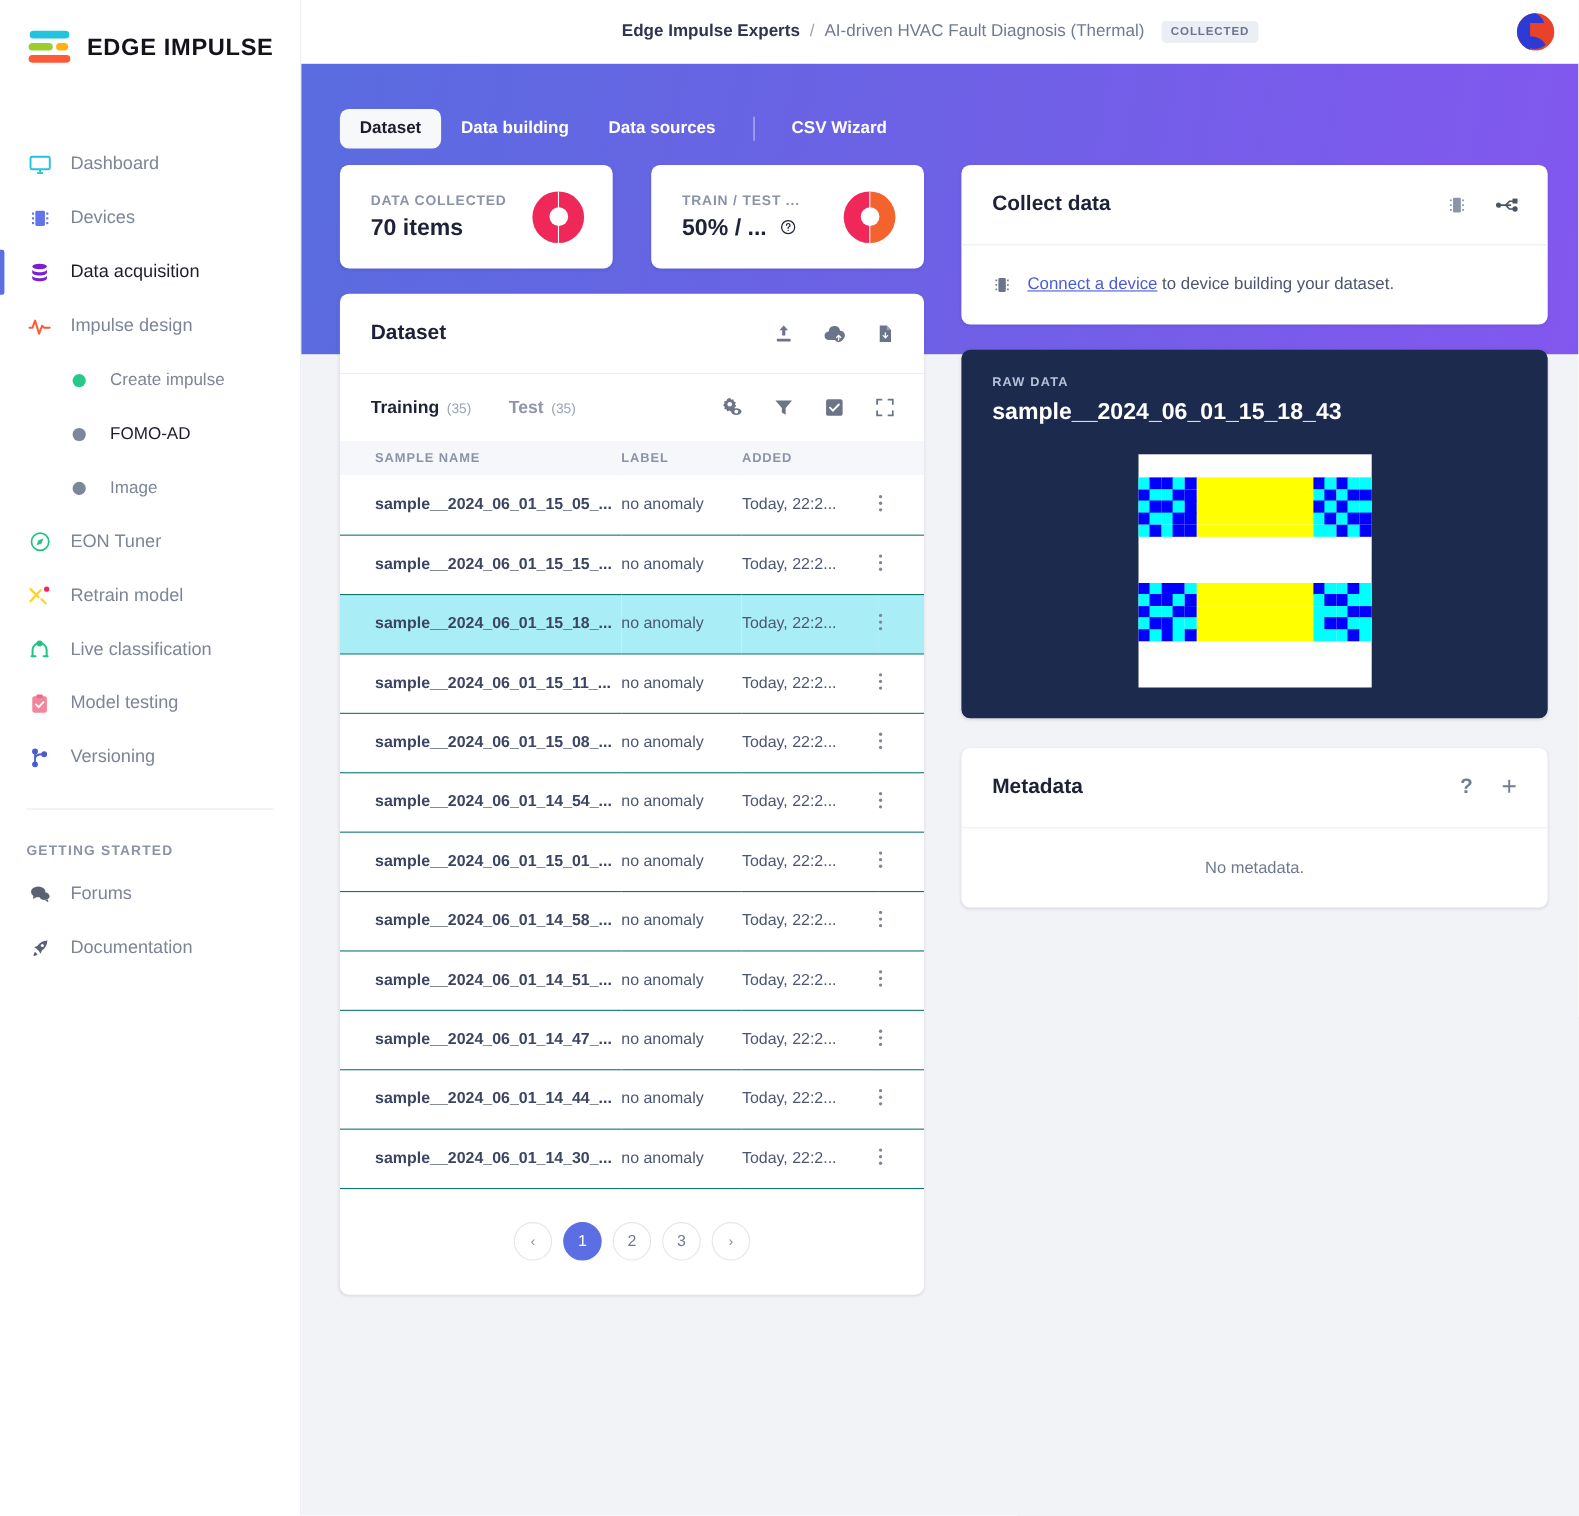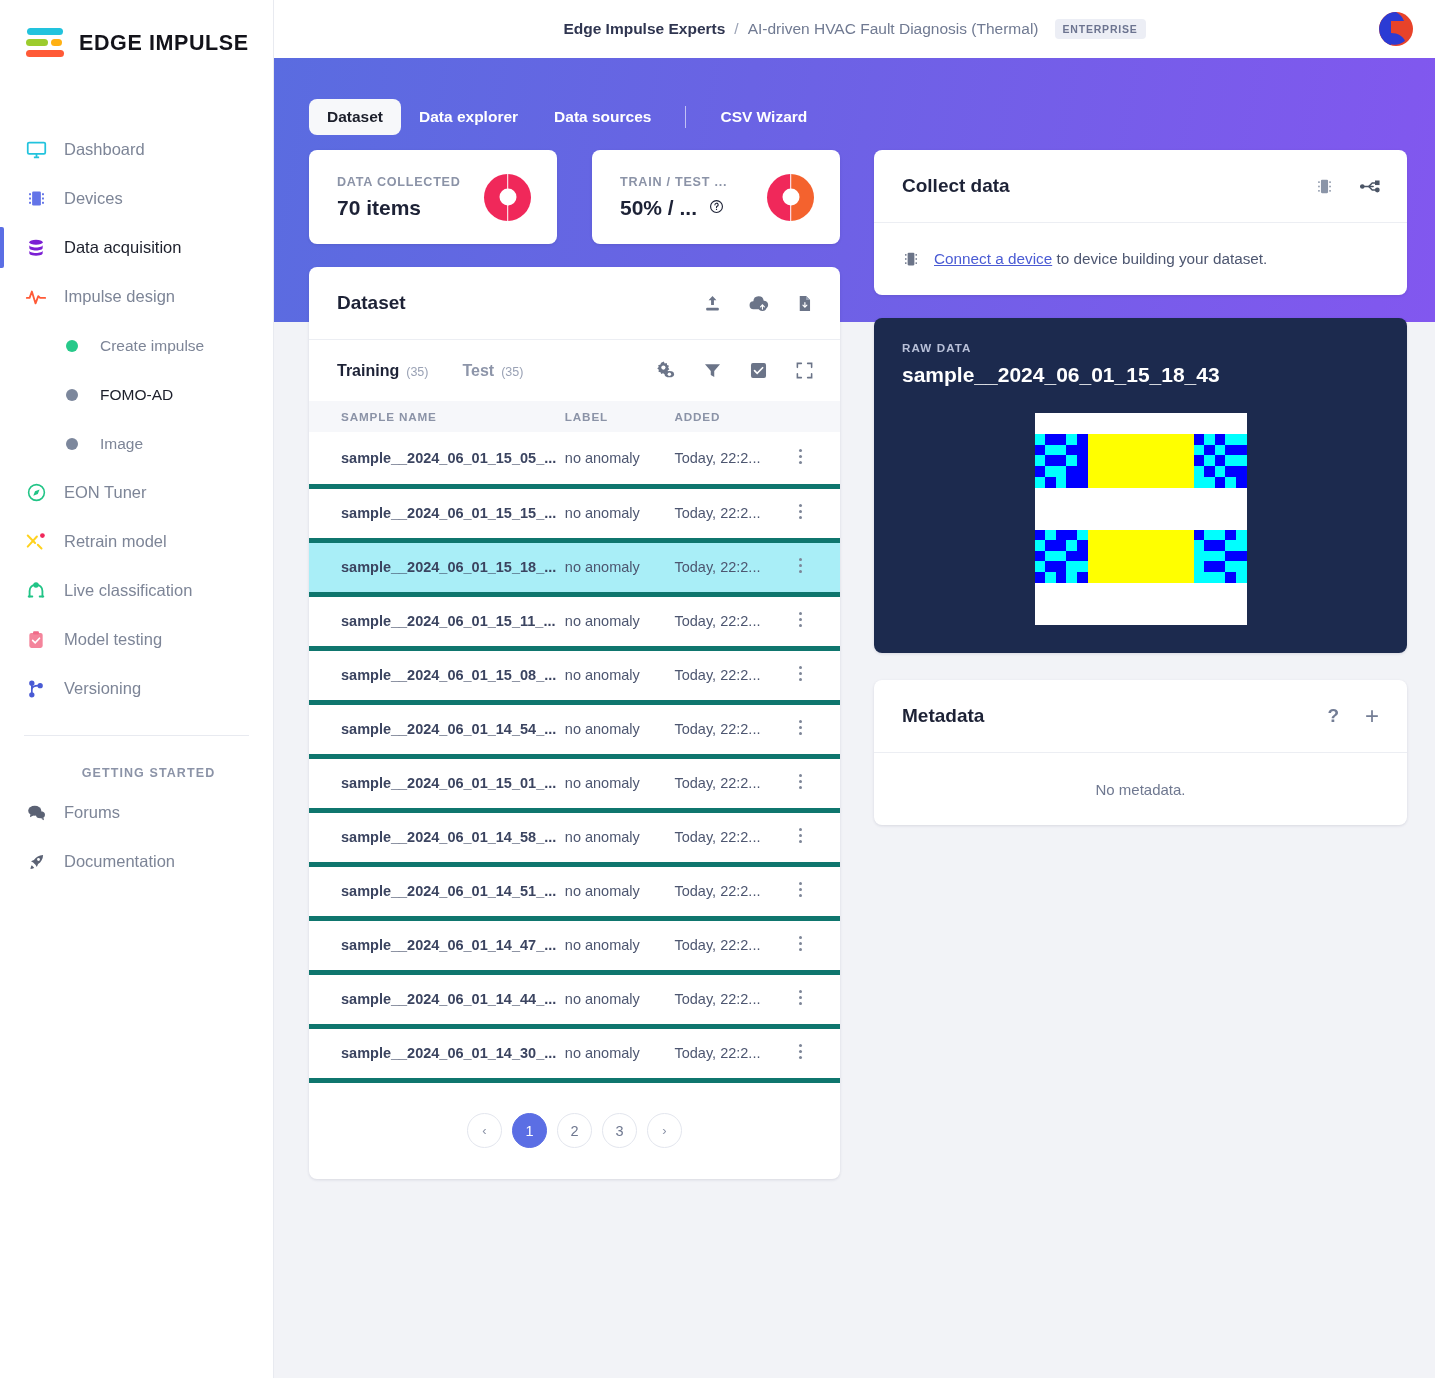--- a/index.html
+++ b/index.html
@@ -19,21 +19,21 @@
   }
   .logo-row { display: flex; align-items: center; gap: 11px; padding: 25px 0 0 24px; }
   .logo-mark { width: 44px; height: 36px; position: relative; }
   .logo-mark i { position: absolute; border-radius: 4px; display: block; }
   .lb1 { background: #22c3dd; height: 7px; width: 36px; left: 3px; top: 3px; }
   .lb2 { background: #9ccc2e; height: 7px; width: 22px; left: 2px; top: 14px; }
   .lb3 { background: #ffb114; height: 7px; width: 11px; left: 27px; top: 14px; }
   .lb4 { background: #ff5a37; height: 7px; width: 38px; left: 2px; top: 25px; }
   .brand { font-size: 21.5px; font-weight: bold; letter-spacing: 0.6px; color: #13131a; }
 
-  .nav { margin-top: 64px; text-align: center; }
+  .nav { margin-top: 64px; }
   .nav-item {
     display: flex; align-items: center; height: 49px;
     padding-left: 24px; gap: 16px; cursor: pointer; position: relative;
     color: #7d8597; font-size: 16.5px;
   }
   .nav-item.active { color: #1c1f2b; }
   .nav-item.active::before {
     content: ""; position: absolute; left: 0; top: 4px; bottom: 4px;
     width: 4px; background: #5b6ee4; border-radius: 0 2px 2px 0;
   }
@@ -129,21 +129,21 @@
   .subtab.active { color: #1d2236; }
   .subtab-count { font-size: 12.5px; font-weight: normal; color: #9aa2b5; }
   .tool-icons { display: flex; align-items: center; gap: 27px; }
 
   table { width: 100%; border-collapse: collapse; }
   thead th {
     background: #f6f7fa; text-align: left; font-size: 11.7px; font-weight: bold;
     letter-spacing: .85px; color: #8b93a7; height: 31px; padding: 0;
   }
   thead th:first-child { padding-left: 32px; }
-  tbody td { height: 54px; font-size: 14.5px; color: #4d5670; border-bottom: 5px solid #0f766e; }
+  tbody td { height: 54px; font-size: 14.5px; color: #4d5670; border-bottom: 1px solid #0f766e; }
   tbody tr td:first-child { padding-left: 32px; color: #3b4460; font-weight: bold; }
   tbody tr.selected td { background: #a9eef7; }
   .c-name { width: 238px; }
   .c-label { width: 106px; }
   .c-added { width: 120px; }
   .c-menu { width: 40px; text-align: left; }
   .kebab { color: #7d8597; font-size: 15px; letter-spacing: 0; line-height: 4px; cursor: pointer; }
   .kebab span { display: block; width: 3px; height: 3px; border-radius: 50%; background: #7d8597; margin-bottom: 3px; }
 
   .pager { height: 96px; display: flex; align-items: center; justify-content: center; gap: 10px; }
@@ -336,35 +336,35 @@
     </nav>
   </aside>
 
   <section class="main">
 
     <div class="topbar">
       <div class="crumbs">
         <span class="crumb-strong">Edge Impulse Experts</span>
         <span class="crumb-sep">/</span>
         <span class="crumb-soft">AI-driven HVAC Fault Diagnosis (Thermal)</span>
-        <span class="badge-ent">ENTERPRISE</span>
+        <span class="badge-ent">COLLECTED</span>
       </div>
       <div class="avatar">
         <svg width="36" height="36" viewBox="0 0 36 36">
           <circle cx="18" cy="18" r="17" fill="#e8432a"></circle>
           <path d="M18 1a17 17 0 0 0-5 33.2V10h13A17 17 0 0 0 18 1z" fill="#2b3bd4"></path>
           <path d="M13 22c7 0 12 3.5 14 8A17 17 0 0 1 6 30z" fill="#2b3bd4"></path>
         </svg>
       </div>
     </div>
 
     <div class="purple">
       <div class="tabs">
         <div class="tab active">Dataset</div>
-        <div class="tab">Data explorer</div>
+        <div class="tab">Data building</div>
         <div class="tab">Data sources</div>
         <div class="tab-sep"></div>
         <div class="tab">CSV Wizard</div>
       </div>
     </div>
 
     <div class="content">
 
       <div class="col-left">
 

